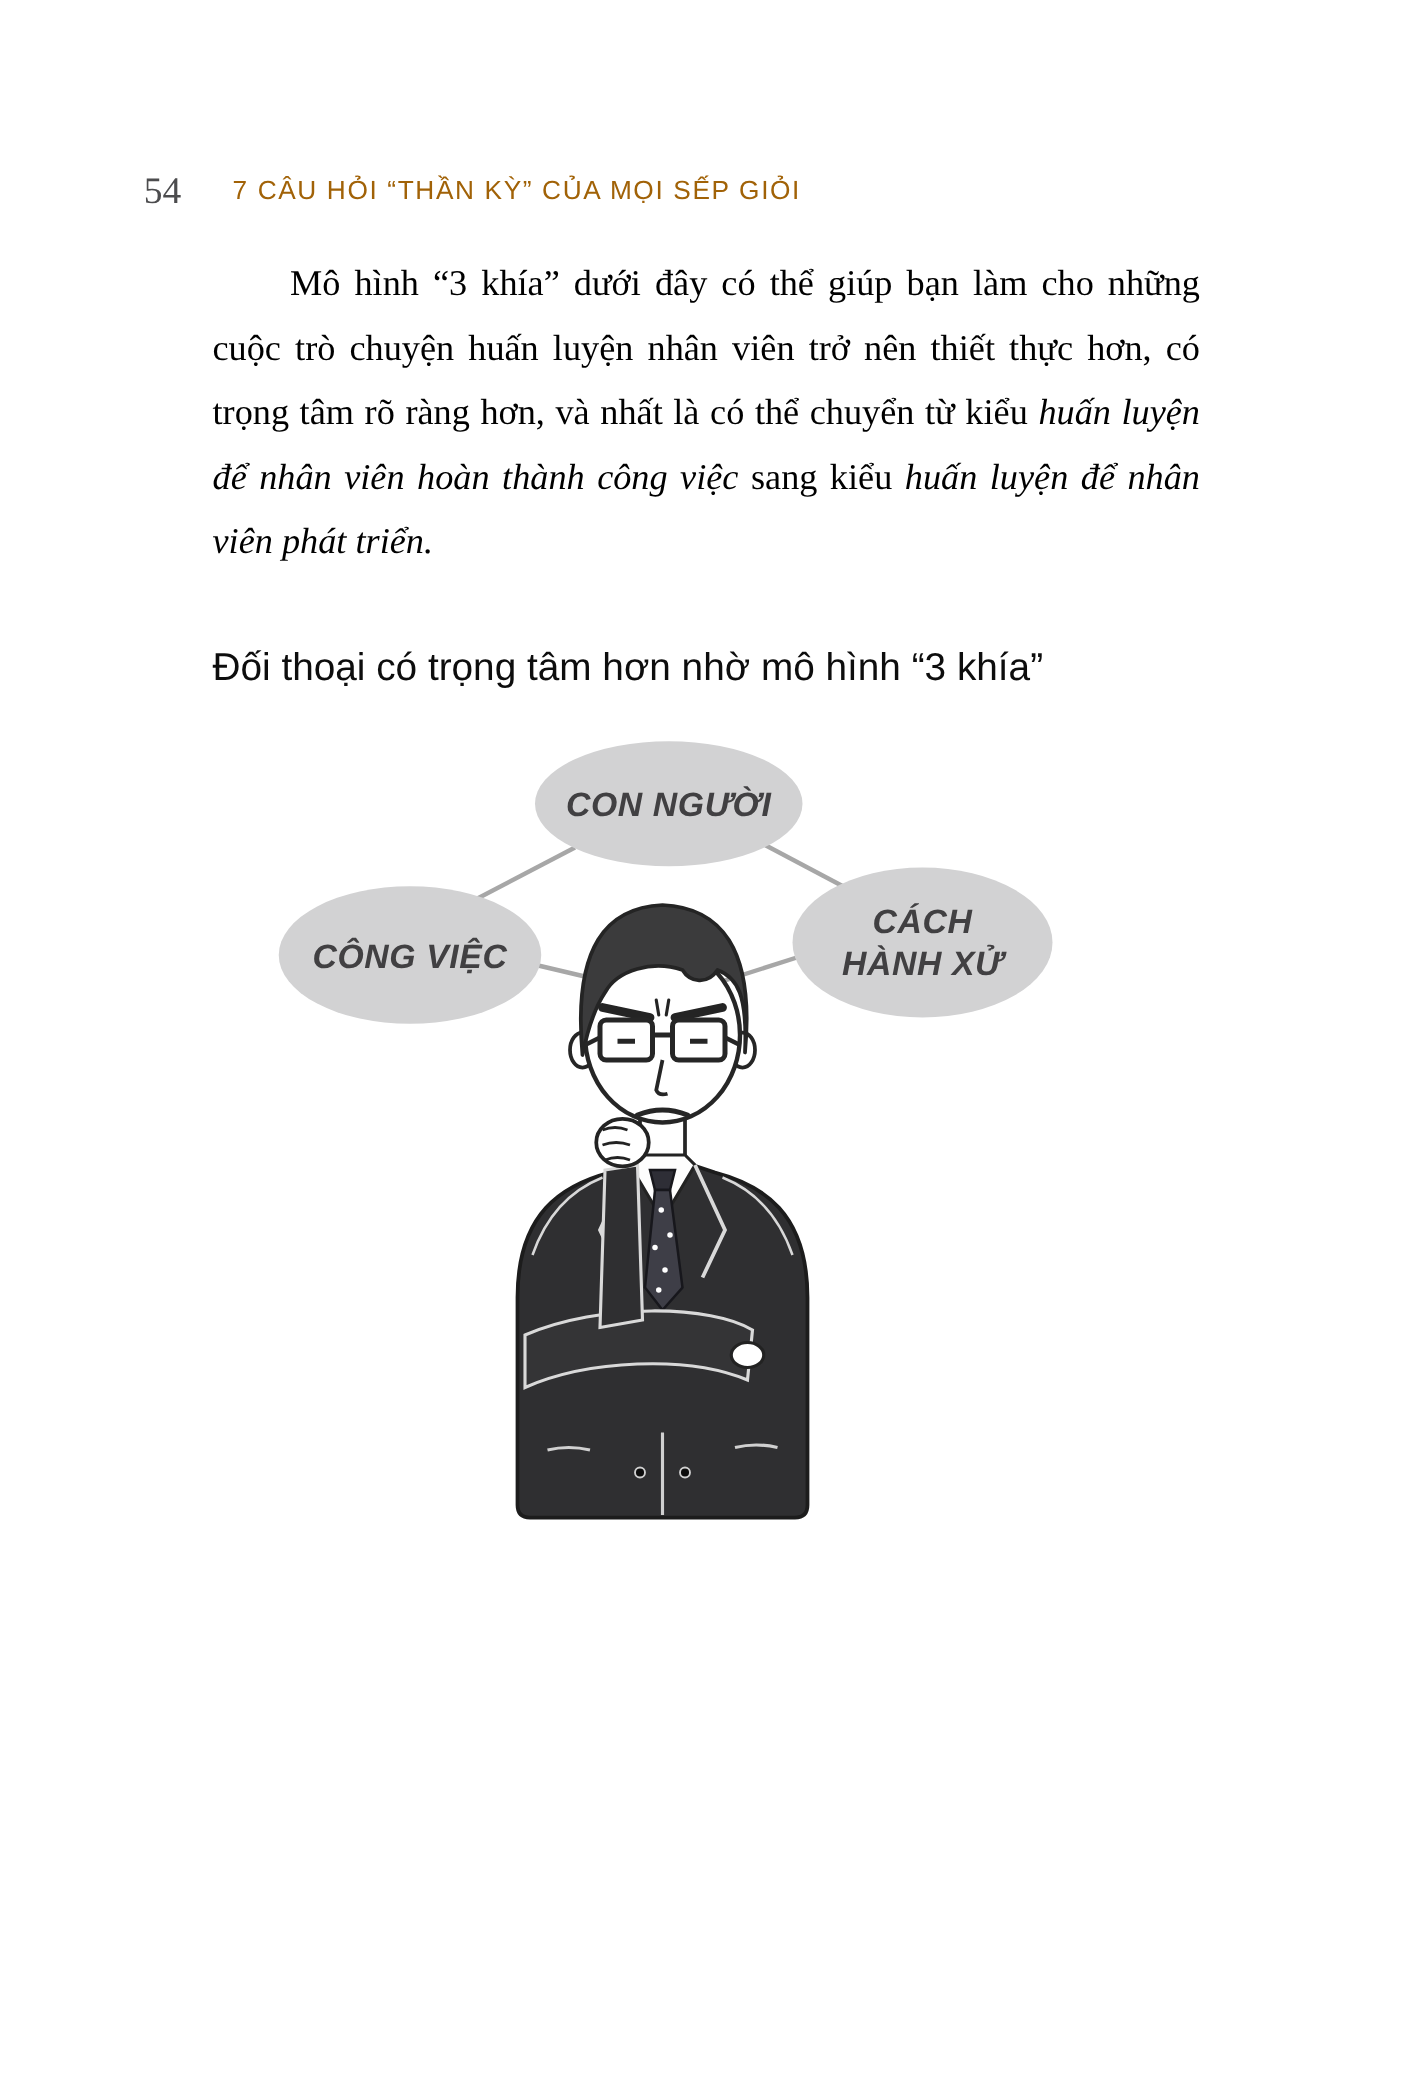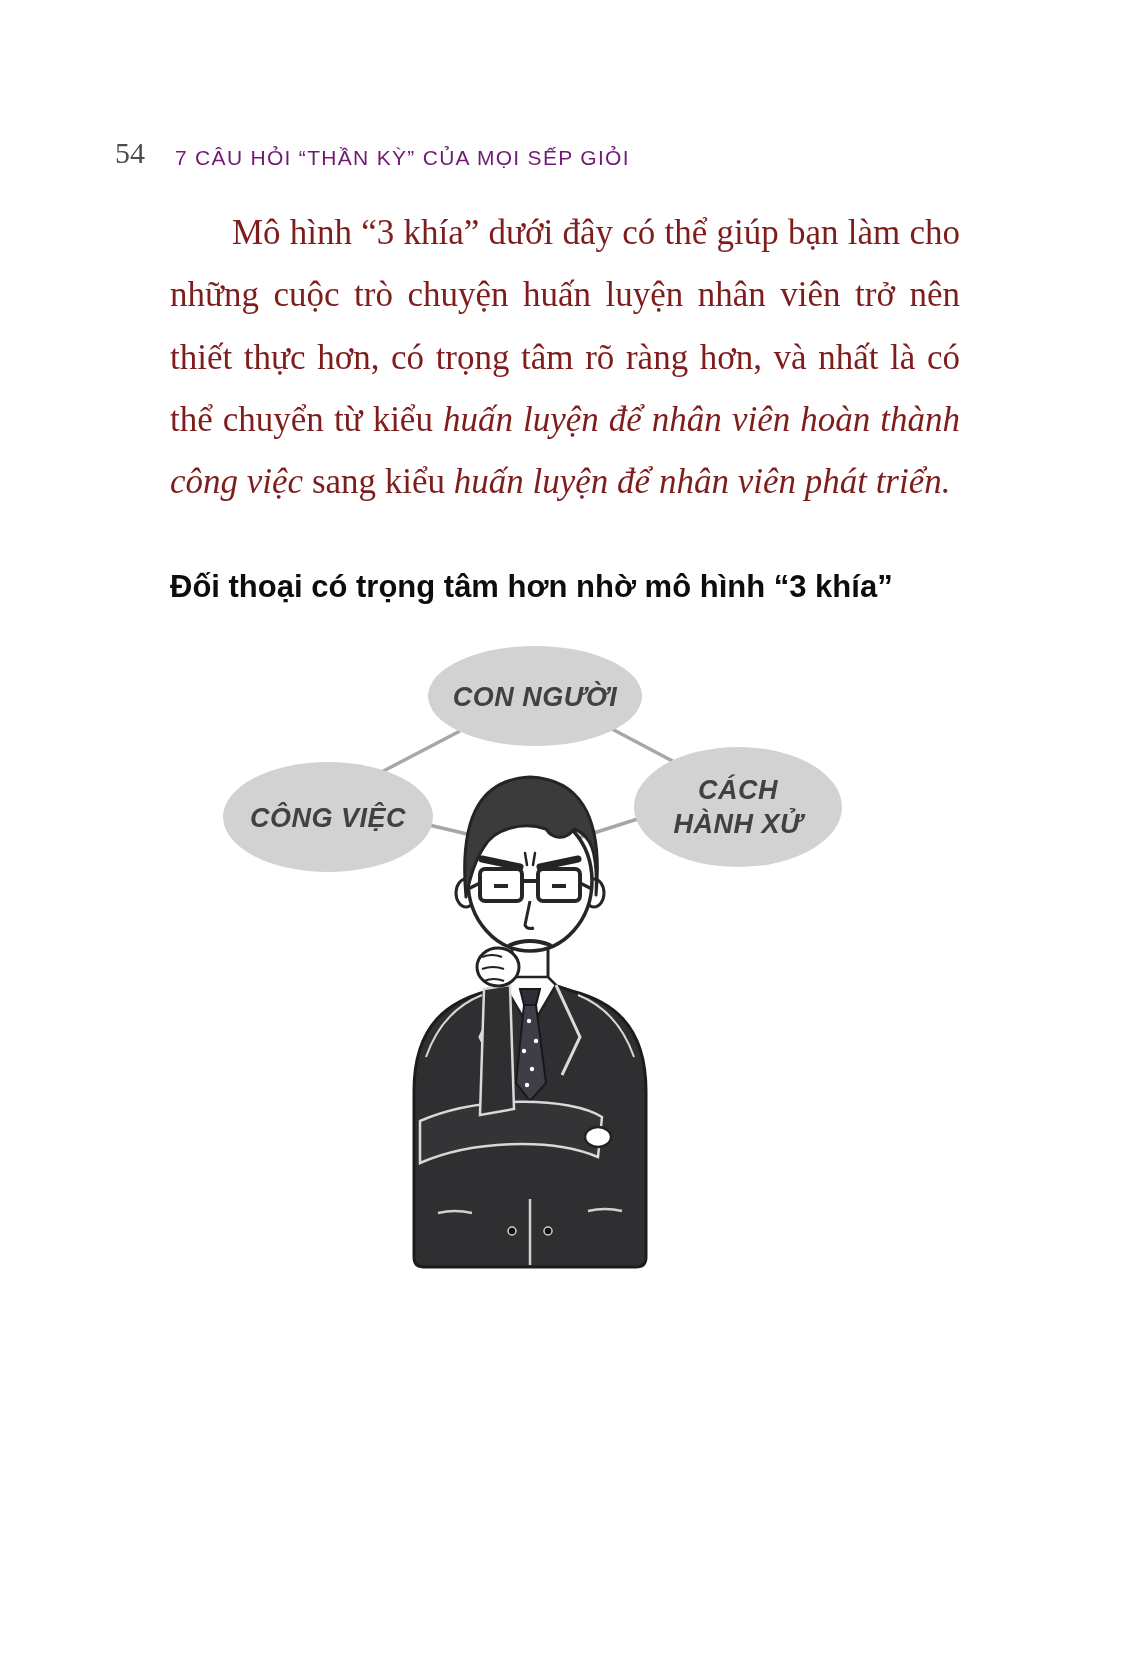--- a/index.html
+++ b/index.html
@@ -6,44 +6,44 @@
   .page {
     position:relative;
     width:1125px; height:1662px;
     background:#ffffff;
     font-family:"Liberation Serif", serif;
     color:#1e1c1d;
     overflow:hidden;
   }
   .running-head {
     position:absolute; top:136px; left:115px;
-    display:flex; align-items:flex-end; gap:30px;
+    display:flex; align-items:center; gap:30px;
   }
   .page-num {
     font-size:30px; color:#4c4c4e;
     font-family:"Liberation Serif", serif;
   }
   .running-title {
     font-family:"Liberation Sans", sans-serif;
     font-size:21px; letter-spacing:1.3px;
-    color:#701a75; font-weight:400;
+    color:#a16207; font-weight:400;margin-left:11px;
   }
   .content {
     position:absolute; top:202px; left:170px; width:790px;
   }
   .para {
-    font-size:35px; line-height:1.78;
+    font-size:29px; line-height:1.78;
     text-align:justify; margin:0;
-    color:#7f1d1d;
+    color:#000000;
   }
   .indent { text-indent:62px; }
   .ital { font-style:italic; }
   .section-heading {
     font-family:"Liberation Sans", sans-serif;
-    font-weight:700; font-size:31px; color:#0d0d0d;
+    font-weight:400; font-size:31px; color:#0d0d0d;
     margin:56px 0 30px 0;
   }
   .diagram {
     margin:34px 0 0 -20px; width:760px;
   }
   .node-label {
     font-family:"Liberation Sans", sans-serif;
     font-weight:bold; font-style:italic;
     font-size:27px; fill:#414042; letter-spacing:0.5px;
   }

